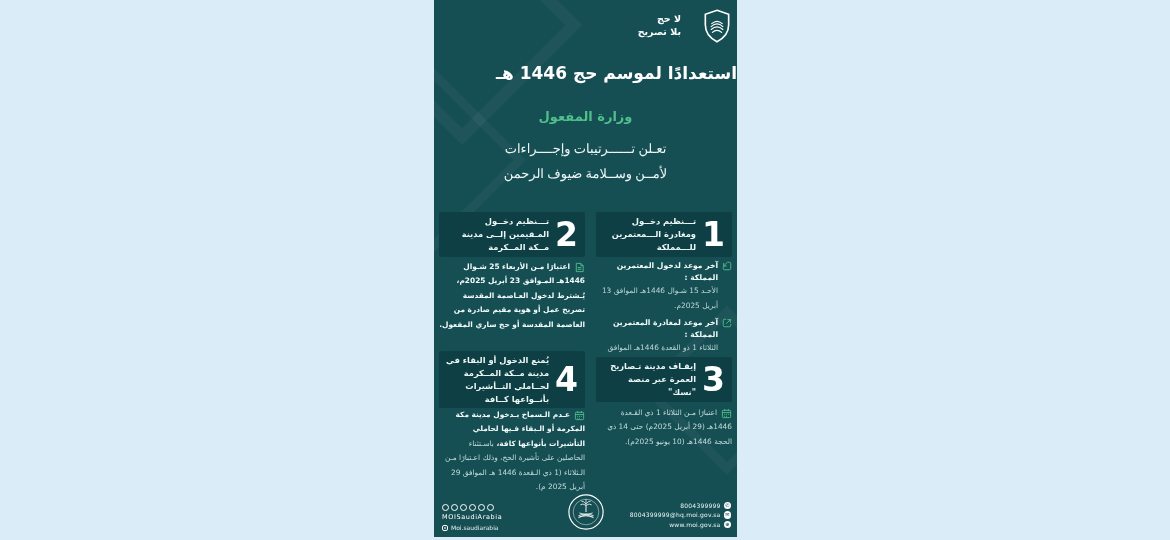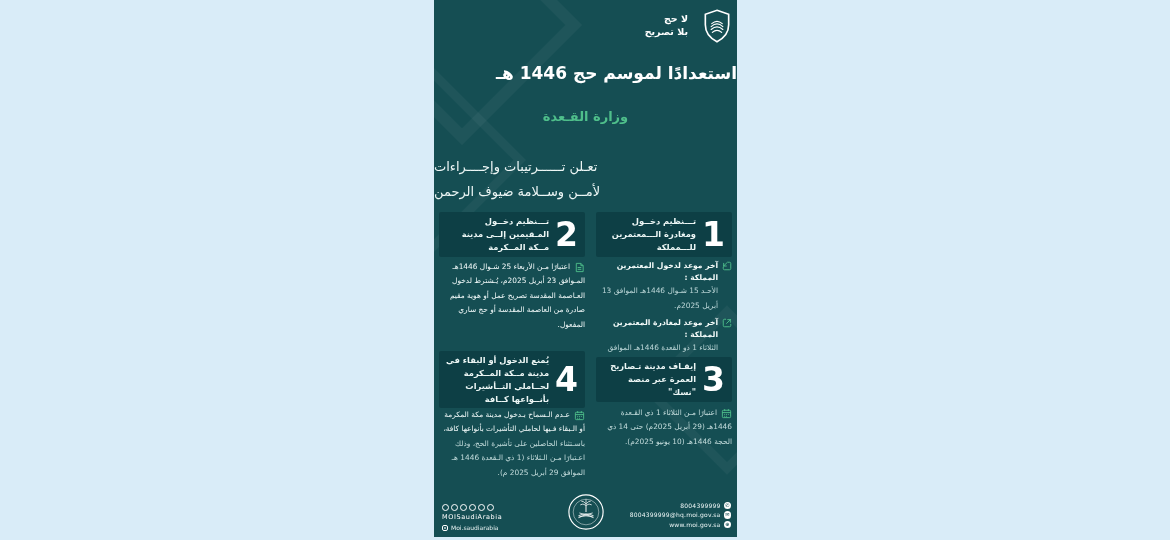--- a/index.html
+++ b/index.html
@@ -19,36 +19,36 @@
     overflow: hidden;
   }
   
   .deco { position: absolute; border: 12px solid rgba(255,255,255,0.045); transform: rotate(45deg); pointer-events: none; }
   .deco.d1 { width: 170px; height: 170px; top: -60px; right: 190px; }
   .deco.d2 { width: 140px; height: 140px; top: 90px; right: 240px; border-width: 9px; }
   .deco.d3 { width: 120px; height: 120px; top: 330px; right: -50px; border-width: 9px; }
 
   .badge {
     position: absolute; top: 8px; left: auto; right: 6px;
-    display: flex; align-items: center; gap: 15px;
+    display: flex; align-items: center; gap: 22px;
   }
   .badge-text { font-size: 9.5px; font-weight: bold; line-height: 1.35; text-align: right; }
   .badge svg { display: block; }
 
   .title {
     position: absolute; top: 63px; right: 0; left: 0;
     text-align: right; font-size: 17px; font-weight: bold; letter-spacing: 0;
   }
   .ministry {
     position: absolute; top: 109px; right: 0; left: 0;
     text-align: center; font-size: 13px; font-weight: bold; color: #4fbf8b;
   }
   .announce {
-    position: absolute; top: 154px; right: 0; left: 0;
-    text-align: left; font-size: 13px; line-height: 1.95; color: #eef7f6;
+    position: absolute; top: 136px; right: 0; left: 0;
+    text-align: center; font-size: 13px; line-height: 1.95; color: #eef7f6; font-family: Liberation Serif, serif;
   }
 
   .sec-header {
     position: absolute;
     background: #0d3f45;
     border-radius: 2px;
     display: flex; align-items: center; gap: 6px;
     padding: 3px 7px;
   }
   .sec-num { font-size: 33px; font-weight: bold; line-height: 0.95; color: #ffffff; }
@@ -66,21 +66,21 @@
   .b2 { top: 260px; }
   .b3 { top: 406px; }
   .b4 { top: 408px; }
 
   .item { margin-bottom: 4px; }
   .item-label { display: flex; align-items: flex-start; gap: 4px; font-size: 7.6px; font-weight: bold; color: #f4fbfa; line-height: 1.6; }
   .item-value { padding-right: 14px; color: #bcd7d8; }
 
   .icon-sq { flex: 0 0 auto; width: 10px; height: 10px; margin-top: 1px; }
   .float-icon { float: right; width: 11px; height: 11px; margin-left: 4px; margin-top: 2px; }
-  .strong { color: #f2fafa; font-weight: normal; }
+  .strong { color: #f2fafa; font-weight: bold; }
 
   .footer { position: absolute; bottom: 0; left: 0; right: 0; height: 42px; direction: ltr; }
   .social { position: absolute; left: 8px; bottom: 6px; text-align: left; }
   .social-row { display: flex; gap: 2px; margin-bottom: 2px; }
   .dot {
     width: 7px; height: 7px; border: 1px solid #ffffff; border-radius: 50%;
     display: inline-block;
   }
   .handle { font-size: 6.5px; letter-spacing: 0.6px; color: #ffffff; }
   .handle2 { display: flex; align-items: center; gap: 3px; margin-top: 3px; font-size: 6px; color: #e7f2f2; }
@@ -115,21 +115,21 @@
         <path d="M8 20.5 q4 -3.5 8 0" stroke-width="1"></path>
       </svg>
     </span>
     <span class="badge-text">
       <span>لا حج</span><br>
       <span>بلا تصريح</span>
     </span>
   </div>
 
   <div class="title">استعدادًا لموسم حج 1446 هـ</div>
-  <div class="ministry">وزارة القـعدة</div>
+  <div class="ministry">وزارة المفعول</div>
   <div class="announce">
     <span>تعـلن تــــــرتيبات وإجــــراءات</span><br>
     <span>لأمــن وســلامة ضيوف الرحمن</span>
   </div>
 
   <div class="sec-header col-r h1">
     <span class="sec-num">1</span>
     <span class="sec-title">تـــنظيم دخــول ومغادرة الـــمعتمرين للـــمملكة</span>
   </div>
 

